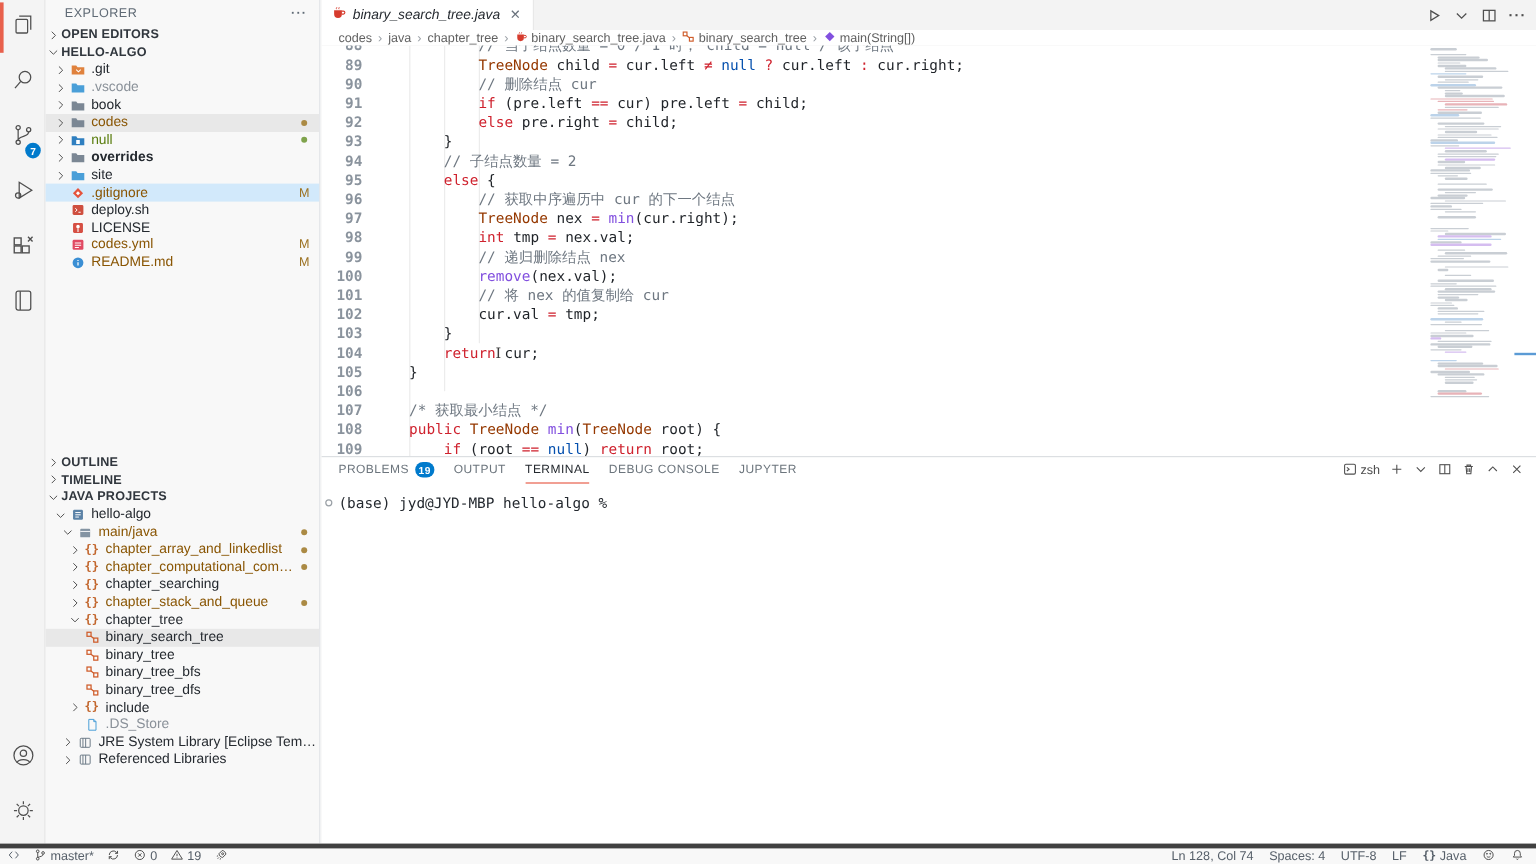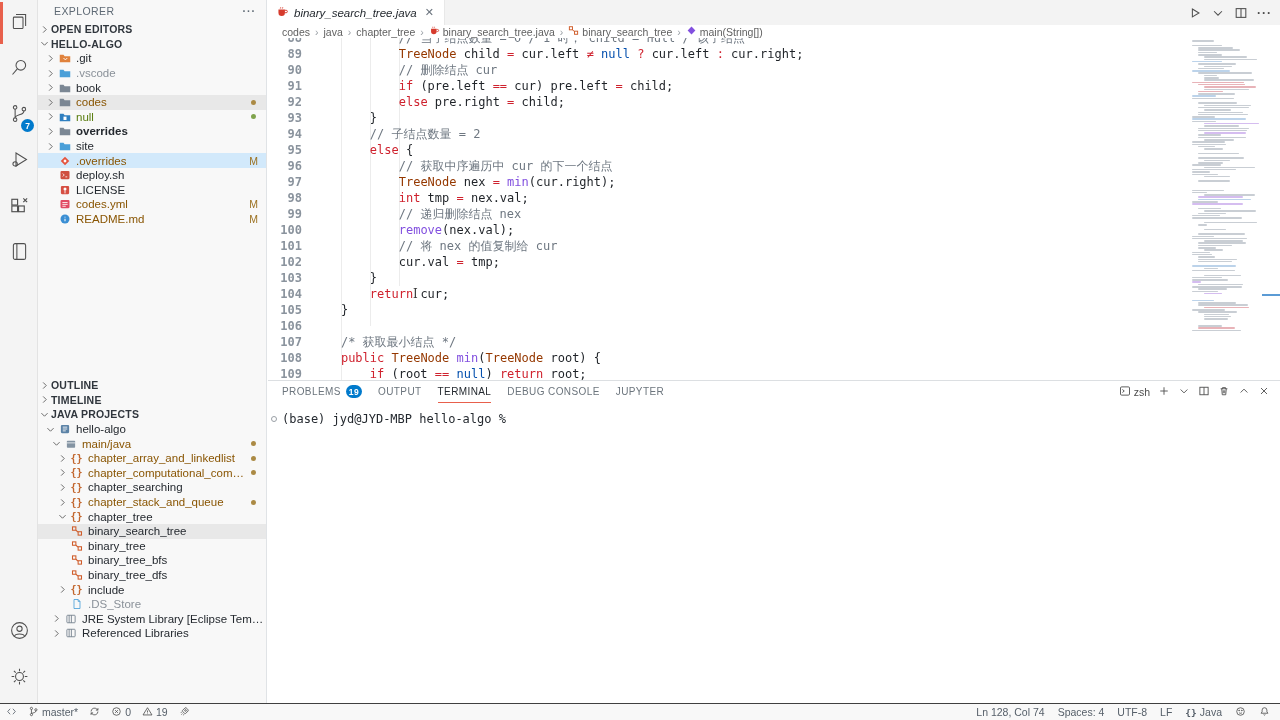--- a/index.html
+++ b/index.html
@@ -96,21 +96,21 @@
     align-items:center; gap:8px; color:#4d4d4d; }
   .panel-controls .pc { display:flex; align-items:center; gap:3px; font-size:10.5px; cursor:pointer;}
   .panel-controls svg { width:12px; height:12px; }
   .terminal { position:relative; padding:9px 0 0 14px; font-family:"DejaVu Sans Mono",monospace;
     font-size:12px; color:#24292f; }
   .cmd-circle { position:absolute; left:3px; top:13px; width:6px; height:6px; border:1px solid #9aa0a6;
     border-radius:50%; }
 
   
   .status-bar { position:absolute; left:0; right:0; bottom:0; height:17px; background:#f8f8f8;
-    border-top:1px solid #404040; display:flex; align-items:center; font-size:10.5px;
+    border-top:4px solid #404040; display:flex; align-items:center; font-size:10.5px;
     color:#57606a; padding:0 10px 0 6px; }
   .st-item { display:flex; align-items:center; gap:3px; margin-right:11px; cursor:pointer; }
   .st-right { margin-left:auto; display:flex; align-items:center; }
   .st-right .st-item { margin:0 0 0 13px; }
   .st-item svg { width:11px; height:11px; }
   .st-braces { font-family:"DejaVu Sans Mono",monospace; font-size:9.5px; font-weight:bold; }
 </style>
 </head>
 <body>
 
@@ -292,21 +292,21 @@
           <span class="lbl">site</span>
         </div>
         <div class="sb-row row-blue" style="padding-left: 6px;">
           <span class="chev"></span>
           <span class="sb-icon">
             <svg viewBox="0 0 16 16">
               <rect x="4" y="4" width="8" height="8" fill="#e5533c" transform="rotate(45 8 8)"></rect>
               <rect x="6.4" y="6.4" width="3.2" height="3.2" fill="#fff" transform="rotate(45 8 8)"></rect>
             </svg>
           </span>
-          <span class="lbl mod">.overrides</span>
+          <span class="lbl mod">.gitignore</span>
           <span class="badge-m">M</span>
         </div>
         <div class="sb-row" style="padding-left: 6px;">
           <span class="chev"></span>
           <span class="sb-icon">
             <svg viewBox="0 0 16 16">
               <rect x="2" y="2.5" width="12" height="11" rx="1.5" fill="#cf4f3f"></rect>
               <path d="M5 6l2 2-2 2M8.5 10.5H11" stroke="#fff" stroke-width="1.1" fill="none"></path>
             </svg>
           </span>

